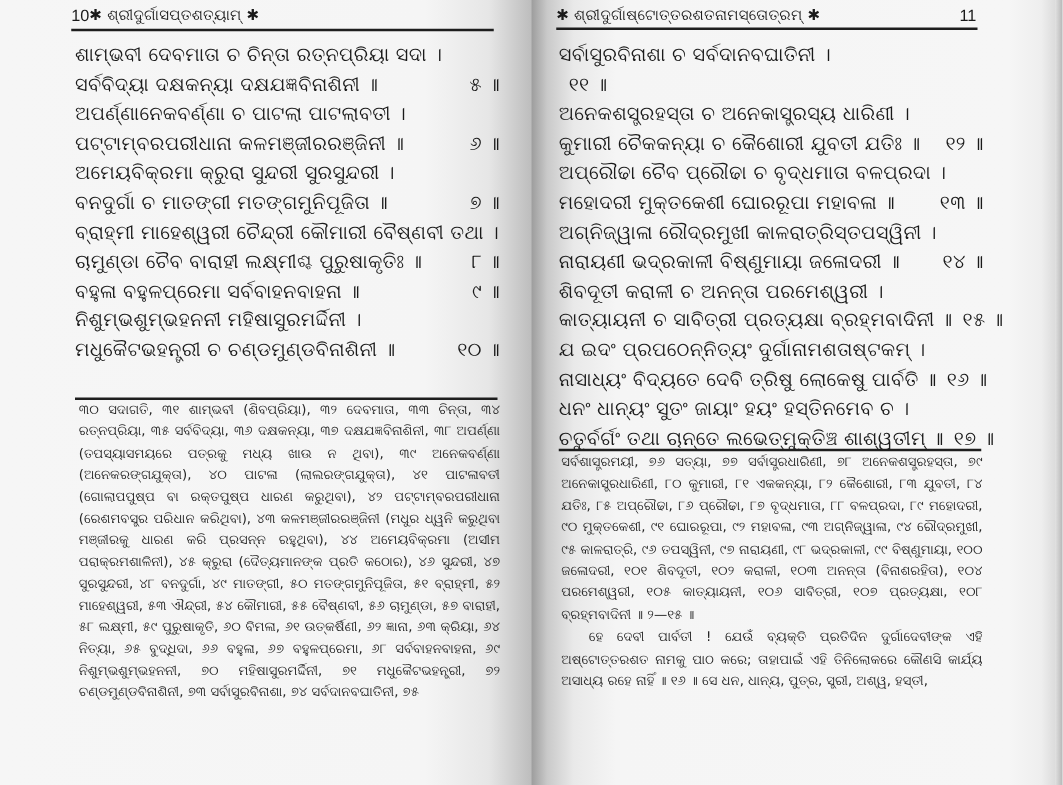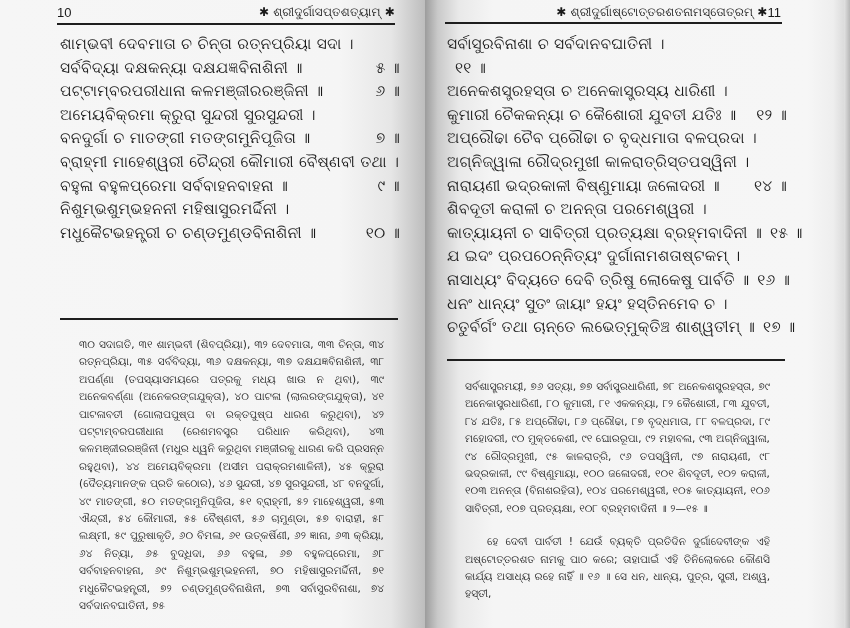--- a/index.html
+++ b/index.html
@@ -14,21 +14,21 @@
   .page { position: relative; height: 628px; background: #f7f7f7; overflow: hidden; }
   .page.left { width: 425px; background: linear-gradient(to right, #f6f6f6 0%, #f5f5f5 80%, #e6e6e6 92%, #bdbdbd 100%); }
   .page.right { width: 425px; background: linear-gradient(to right, #9c9c9c 0%, #c9c9c9 3%, #e9e9e9 8%, #f5f5f5 16%, #f6f6f6 90%, #eeeeee 96%, #d2d2d2 100%); }
   .edge-right { position: absolute; right: 0; top: 0; width: 6px; height: 628px; background: linear-gradient(to right, #e2e2e2, #b7b7b7); }
 
   .header { position: absolute; top: 2px; height: 20px; display: flex; align-items: center; font-size: 12px; }
   .left .header { left: 57px; width: 338px; }
   .right .header { left: 450px; }
   .right .header { left: 20px; width: 336px; }
   .page-num { font-family: "Liberation Sans", sans-serif; font-size: 13px; }
-  .running-title { flex: 1; text-align: right; font-size: 12px; letter-spacing: 0.2px; }
+  .running-title { flex: 1; text-align: left; font-size: 12px; letter-spacing: 0.2px; }
   .rule { position: absolute; height: 2px; background: #1e1e1e; }
   .left .rule.top { left: 57px; top: 23px; width: 338px; }
   .right .rule.top { left: 20px; top: 22px; width: 337px; }
 
   .verses { position: absolute; }
   .left .verses { left: 60px; top: 33px; width: 340px; }
   .right .verses { left: 22px; top: 33px; width: 340px; text-align: center; }
   .verse-line {
     height: 23.6px; line-height: 23.6px; font-size: 15.5px;
     display: flex; justify-content: space-between; white-space: nowrap;
@@ -36,21 +36,21 @@
   }
   .verse-line .vtext { flex: 1; display: flex; justify-content: space-between; }
   .verse-line .vnum { margin-left: 8px; }
 
   .left .rule.mid { left: 60px; top: 318px; width: 338px; height: 1.5px; }
   .right .rule.mid { left: 22px; top: 359px; width: 338px; height: 1.5px; }
 
   .commentary { position: absolute; font-size: 10.6px; line-height: 17.4px; color: #262626; text-align: justify; }
   .left .commentary { left: 63px; top: 320px; width: 337px; }
   .right .commentary { left: 24px; top: 362px; width: 337px; }
-  .commentary p { margin: 16px; }
+  .commentary p { margin: 0; }
   .commentary .indent { text-indent: 22px; margin-top: 1px; }
 </style>
 </head>
 <body>
 
 <div class="spread">
 
   <div class="page left">
     <div class="header">
       <span class="page-num">10</span>
@@ -61,34 +61,42 @@
     <div class="verses">
       <div class="verse-line">
           <span class="vtext">ଶାମ୍ଭବୀ ଦେବମାତା ଚ ଚିନ୍ତା ରତ୍ନପ୍ରିୟା ସଦା ।</span>
           <span class="vnum"></span>
         </div>
       <div class="verse-line">
           <span class="vtext">ସର୍ବବିଦ୍ୟା   ଦକ୍ଷକନ୍ୟା   ଦକ୍ଷଯଜ୍ଞବିନାଶିନୀ ॥</span>
           <span class="vnum">୫ ॥</span>
         </div>
       <div class="verse-line">
+          <span class="vtext">ଅପର୍ଣ୍ଣାନେକବର୍ଣ୍ଣା   ଚ   ପାଟଲା   ପାଟଲାବତୀ ।</span>
+          <span class="vnum"></span>
+        </div>
+      <div class="verse-line">
           <span class="vtext">ପଟ୍ଟାମ୍ବରପରୀଧାନା          କଳମଞ୍ଜୀରରଞ୍ଜିନୀ ॥</span>
           <span class="vnum">୬ ॥</span>
         </div>
       <div class="verse-line">
           <span class="vtext">ଅମେୟବିକ୍ରମା  କ୍ରୁରା  ସୁନ୍ଦରୀ  ସୁରସୁନ୍ଦରୀ ।</span>
           <span class="vnum"></span>
         </div>
       <div class="verse-line">
           <span class="vtext">ବନଦୁର୍ଗା   ଚ   ମାତଙ୍ଗୀ   ମତଙ୍ଗମୁନିପୂଜିତା ॥</span>
           <span class="vnum">୭ ॥</span>
         </div>
       <div class="verse-line">
           <span class="vtext">ବ୍ରାହ୍ମୀ ମାହେଶ୍ୱରୀ ଚୈନ୍ଦ୍ରୀ କୌମାରୀ ବୈଷ୍ଣବୀ ତଥା ।</span>
           <span class="vnum"></span>
+        </div>
+      <div class="verse-line">
+          <span class="vtext">ଚାମୁଣ୍ଡା  ଚୈବ  ବାରାହୀ  ଲକ୍ଷ୍ମୀଶ୍ଚ  ପୁରୁଷାକୃତିଃ ॥</span>
+          <span class="vnum">୮ ॥</span>
         </div>
       <div class="verse-line">
           <span class="vtext">ବହୁଳା     ବହୁଳପ୍ରେମା     ସର୍ବବାହନବାହନା ॥</span>
           <span class="vnum">୯ ॥</span>
         </div>
       <div class="verse-line">
           <span class="vtext">ନିଶୁମ୍ଭଶୁମ୍ଭହନନୀ              ମହିଷାସୁରମର୍ଦ୍ଦିନୀ ।</span>
           <span class="vnum"></span>
         </div>
       <div class="verse-line">
@@ -125,20 +133,24 @@
         </div>
       <div class="verse-line">
           <span class="vtext">କୁମାରୀ ଚୈକକନ୍ୟା ଚ କୈଶୋରୀ ଯୁବତୀ ଯତିଃ ॥</span>
           <span class="vnum">୧୨ ॥</span>
         </div>
       <div class="verse-line">
           <span class="vtext">ଅପ୍ରୌଢା ଚୈବ ପ୍ରୌଢା ଚ ବୃଦ୍ଧମାତା ବଳପ୍ରଦା ।</span>
           <span class="vnum"></span>
         </div>
       <div class="verse-line">
+          <span class="vtext">ମହୋଦରୀ  ମୁକ୍ତକେଶୀ  ଘୋରରୂପା  ମହାବଳା ॥</span>
+          <span class="vnum">୧୩ ॥</span>
+        </div>
+      <div class="verse-line">
           <span class="vtext">ଅଗ୍ନିଜ୍ୱାଳା      ରୌଦ୍ରମୁଖୀ      କାଳରାତ୍ରିସ୍ତପସ୍ୱିନୀ ।</span>
           <span class="vnum"></span>
         </div>
       <div class="verse-line">
           <span class="vtext">ନାରାୟଣୀ  ଭଦ୍ରକାଳୀ  ବିଷ୍ଣୁମାୟା  ଜଳୋଦରୀ ॥</span>
           <span class="vnum">୧୪ ॥</span>
         </div>
       <div class="verse-line">
           <span class="vtext">ଶିବଦୂତୀ  କରାଳୀ  ଚ  ଅନନ୍ତା  ପରମେଶ୍ୱରୀ ।</span>
           <span class="vnum"></span>

